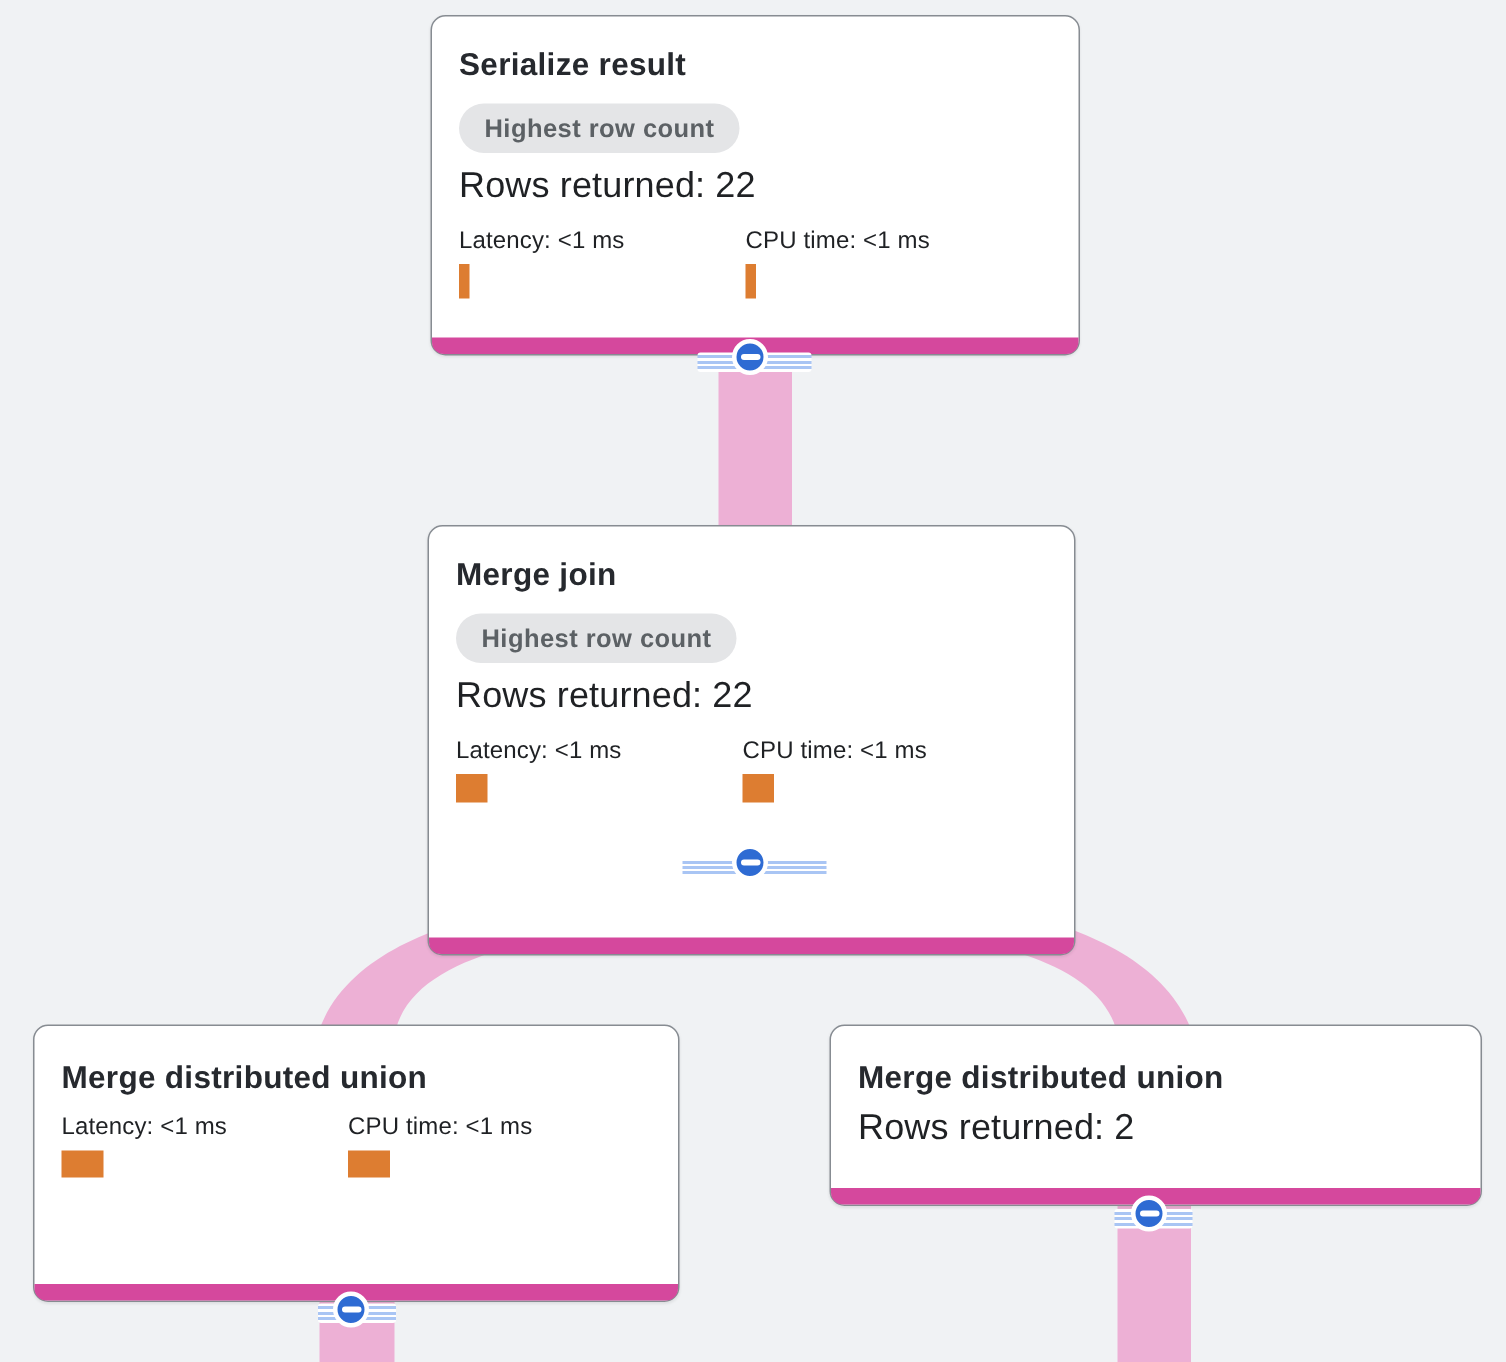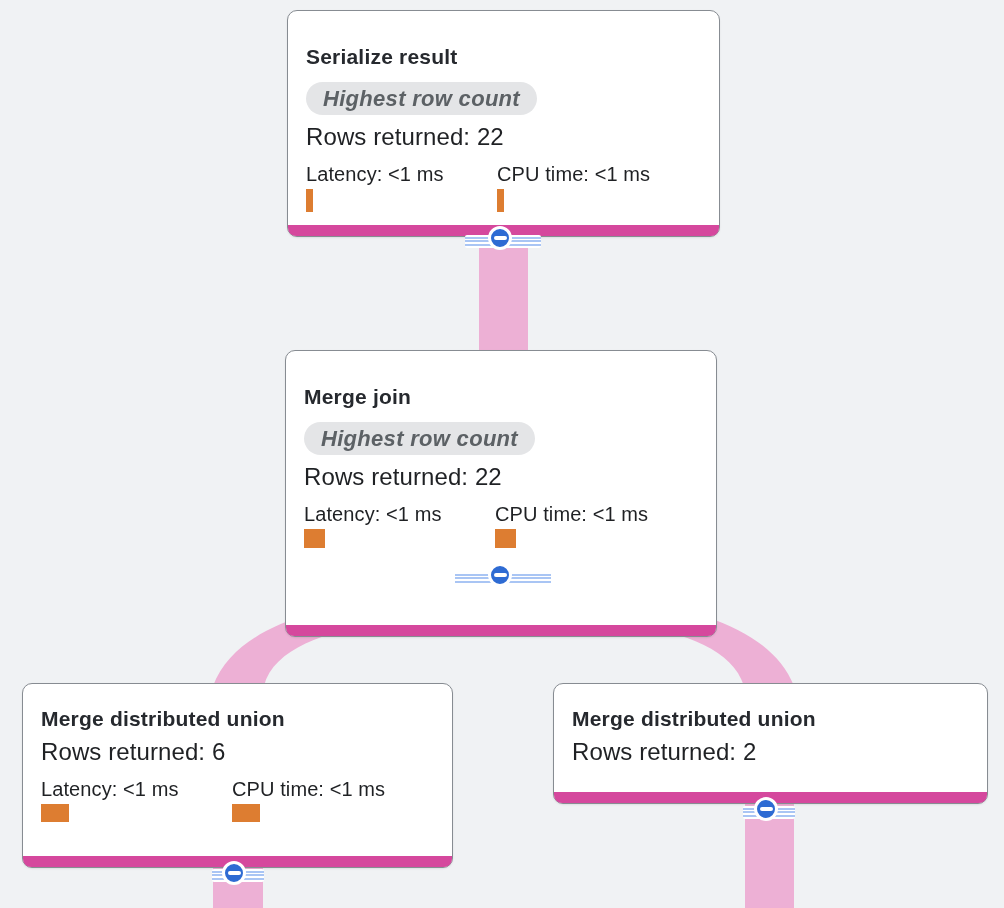--- a/index.html
+++ b/index.html
@@ -24,43 +24,42 @@
   }
   #edge-layer{position:absolute;left:0;top:0;z-index:1;}
   .ribbon{fill:var(--ribbon_pink);stroke:none;}
 
   .plan-card{
     position:absolute;z-index:2;box-sizing:border-box;
     background:#ffffff;
     border:1.5px solid var(--card_border);
     border-radius:10px;
     box-shadow:0 1px 2px rgba(0,0,0,.08);
-    padding:33px 20px 0 18px;
+    padding:20px 20px 0 18px;
   }
   .card-accent{
     position:absolute;left:0;right:0;bottom:0;height:11px;
     background:var(--magenta);
     border-radius:0 0 8px 8px;
   }
   .node-title{
     font-size:21px;font-weight:600;letter-spacing:.2px;
     color:var(--title_text);line-height:26px;margin:0 0 12px 0;
   }
   .badge{
     display:inline-block;
     background:var(--badge_bg);color:var(--badge_text);
-    font-size:22px;font-weight:600;letter-spacing:.3px;
+    font-size:17px;font-weight:600;letter-spacing:.3px;
     line-height:21px;padding:6px 17px;border-radius:17px;
     margin:0 0 10px 0;
-    font-style:italic;
   }
   .rows-line{font-size:24px;line-height:24px;margin:0 0 13px 0;letter-spacing:.1px;}
   .metrics{display:flex;margin:0;}
   .metric-col{width:191px;}
-  .metric-label{font-size:20px;line-height:24px;letter-spacing:.1px;}
+  .metric-label{font-size:16px;line-height:24px;letter-spacing:.1px;}
   .bar{background:var(--orange);margin-top:3px;}
   .bar[data-size="sm"]{width:7px;height:23px;}
   .bar[data-size="md"]{width:21px;height:19px;}
   .bar[data-size="lg"]{width:28px;height:18px;}
 
   .stripe-band{
     position:absolute;z-index:3;height:13px;border-radius:2px;
     background:linear-gradient(to bottom,
       #ffffff 0 2px,  var(--stripe_blue) 2px 4px,
       #ffffff 4px 5.5px, var(--stripe_blue) 5.5px 7.5px,
@@ -126,21 +125,20 @@
     <div class="metric-col">
       <div class="metric-label">CPU time: &lt;1 ms</div>
       <div class="bar" data-size="md"></div>
     </div>
   </div>
   <div class="card-accent"></div>
 </div>
 
 <div class="plan-card" style="left:22px;top:683px;width:431px;height:185px;padding-top:22px;">
   <div class="node-title" style="margin-bottom:8px;">Merge distributed union</div>
-  <div class="rows-line">Rows returned: 6</div>
   <div class="metrics">
     <div class="metric-col">
       <div class="metric-label">Latency: &lt;1 ms</div>
       <div class="bar" data-size="lg"></div>
     </div>
     <div class="metric-col">
       <div class="metric-label">CPU time: &lt;1 ms</div>
       <div class="bar" data-size="lg"></div>
     </div>
   </div>

